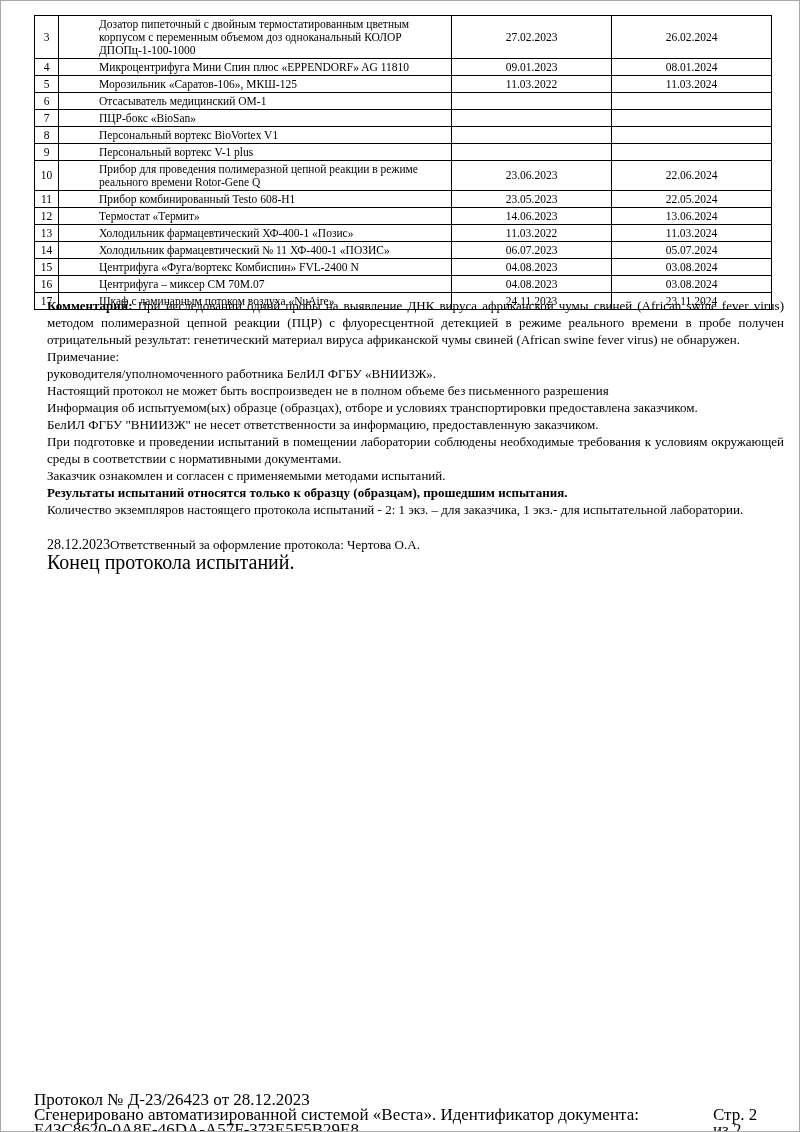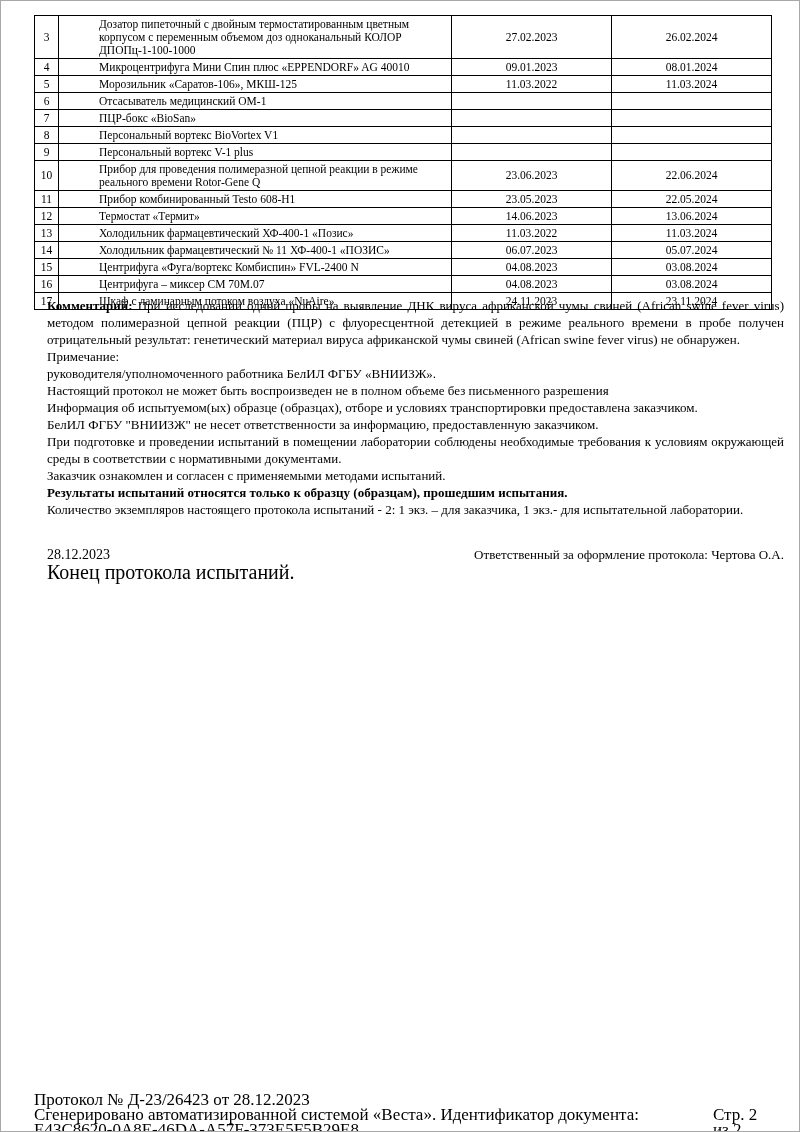--- a/index.html
+++ b/index.html
@@ -47,23 +47,22 @@
     width: 737px;
     font-size: 13px;
     line-height: 17px;
   }
   .content p { margin: 0; }
   .justify { text-align: justify; }
   .comment-par { margin-bottom: 4px; }
   .bold { font-weight: bold; }
   .signoff-row {
     display: flex;
-    justify-content: space-between;
     align-items: baseline;
-    margin-top: 28px;
+    margin-top: 18px;
   }
   .signoff-date { font-size: 14px; }
   .signoff-resp { font-size: 13px; }
   .end-line { font-size: 20px; line-height: 18px; }
 
   
   .footer {
     position: absolute;
     left: 33px;
     right: 30px;
@@ -91,21 +90,21 @@
     </colgroup>
     <tbody>
       <tr>
         <td class="num">3</td>
         <td class="desc">Дозатор пипеточный с двойным термостатированным цветным корпусом с переменным объемом доз одноканальный КОЛОР ДПОПц-1-100-1000</td>
         <td class="date">27.02.2023</td>
         <td class="date">26.02.2024</td>
       </tr>
       <tr>
         <td class="num">4</td>
-        <td class="desc">Микроцентрифуга Мини Спин плюс «EPPENDORF» AG 40010</td>
+        <td class="desc">Микроцентрифуга Мини Спин плюс «EPPENDORF» AG 11810</td>
         <td class="date">09.01.2023</td>
         <td class="date">08.01.2024</td>
       </tr>
       <tr>
         <td class="num">5</td>
         <td class="desc">Морозильник «Саратов-106», МКШ-125</td>
         <td class="date">11.03.2022</td>
         <td class="date">11.03.2024</td>
       </tr>
       <tr>

